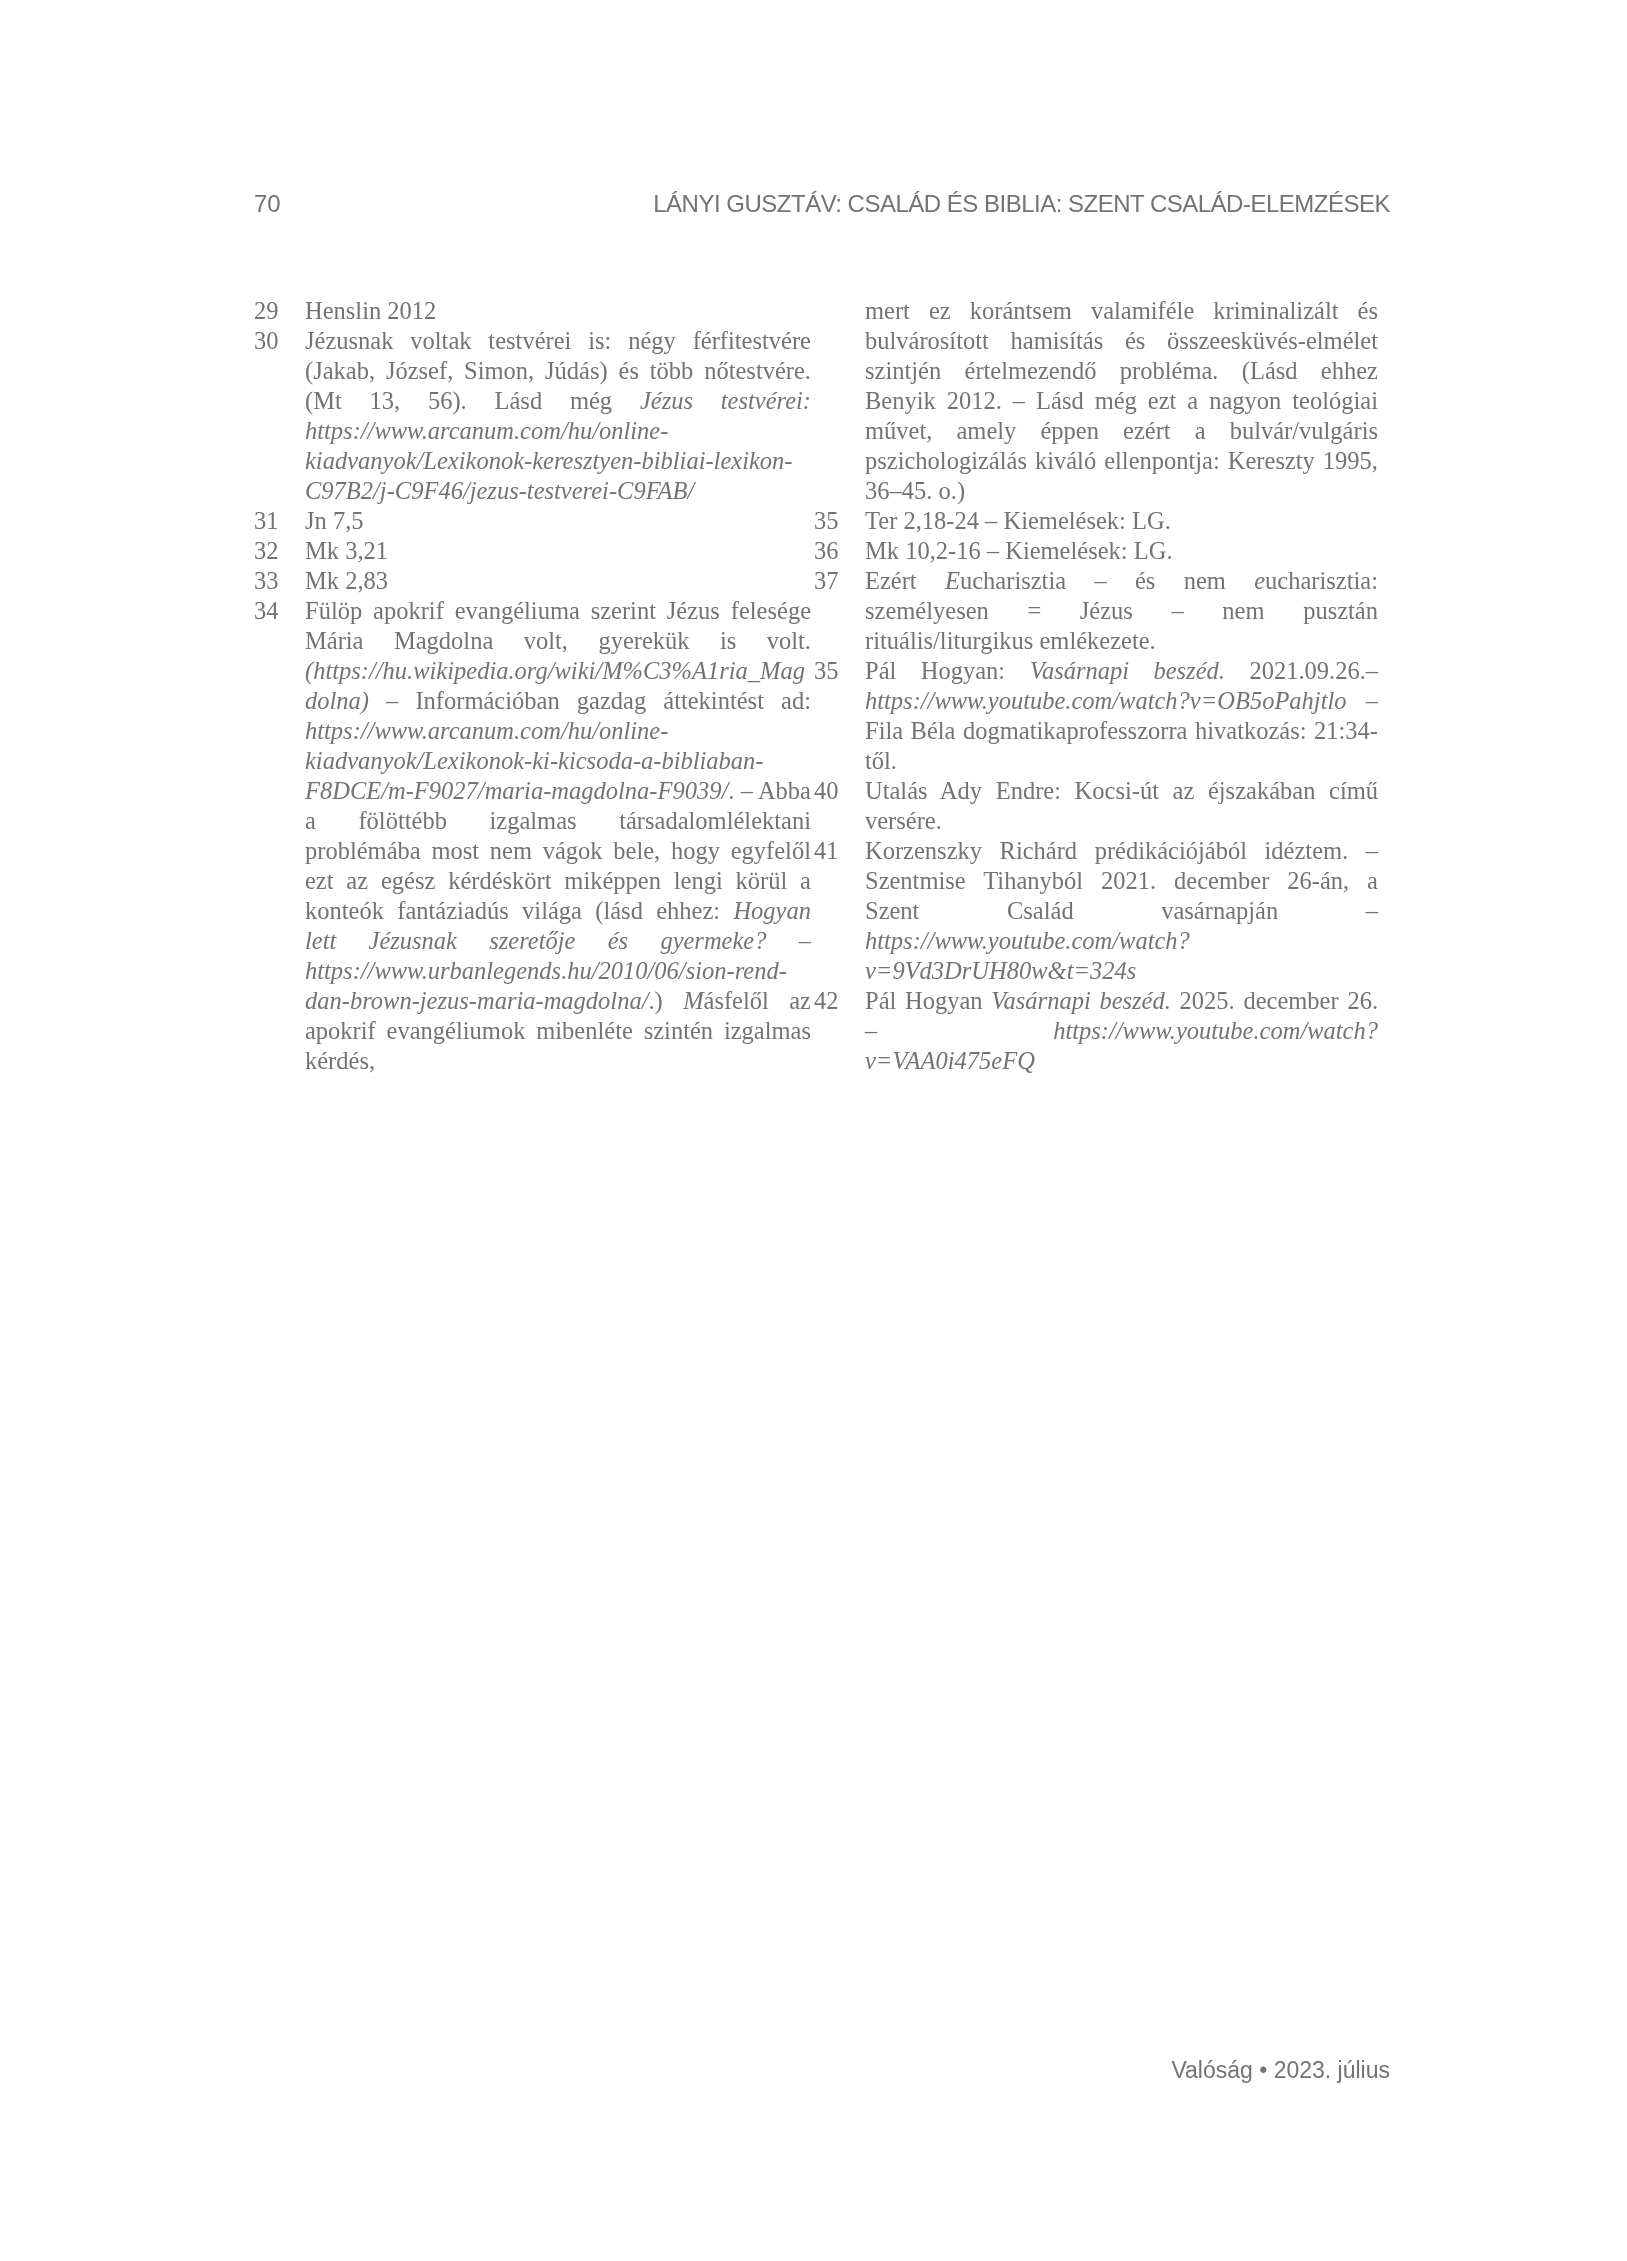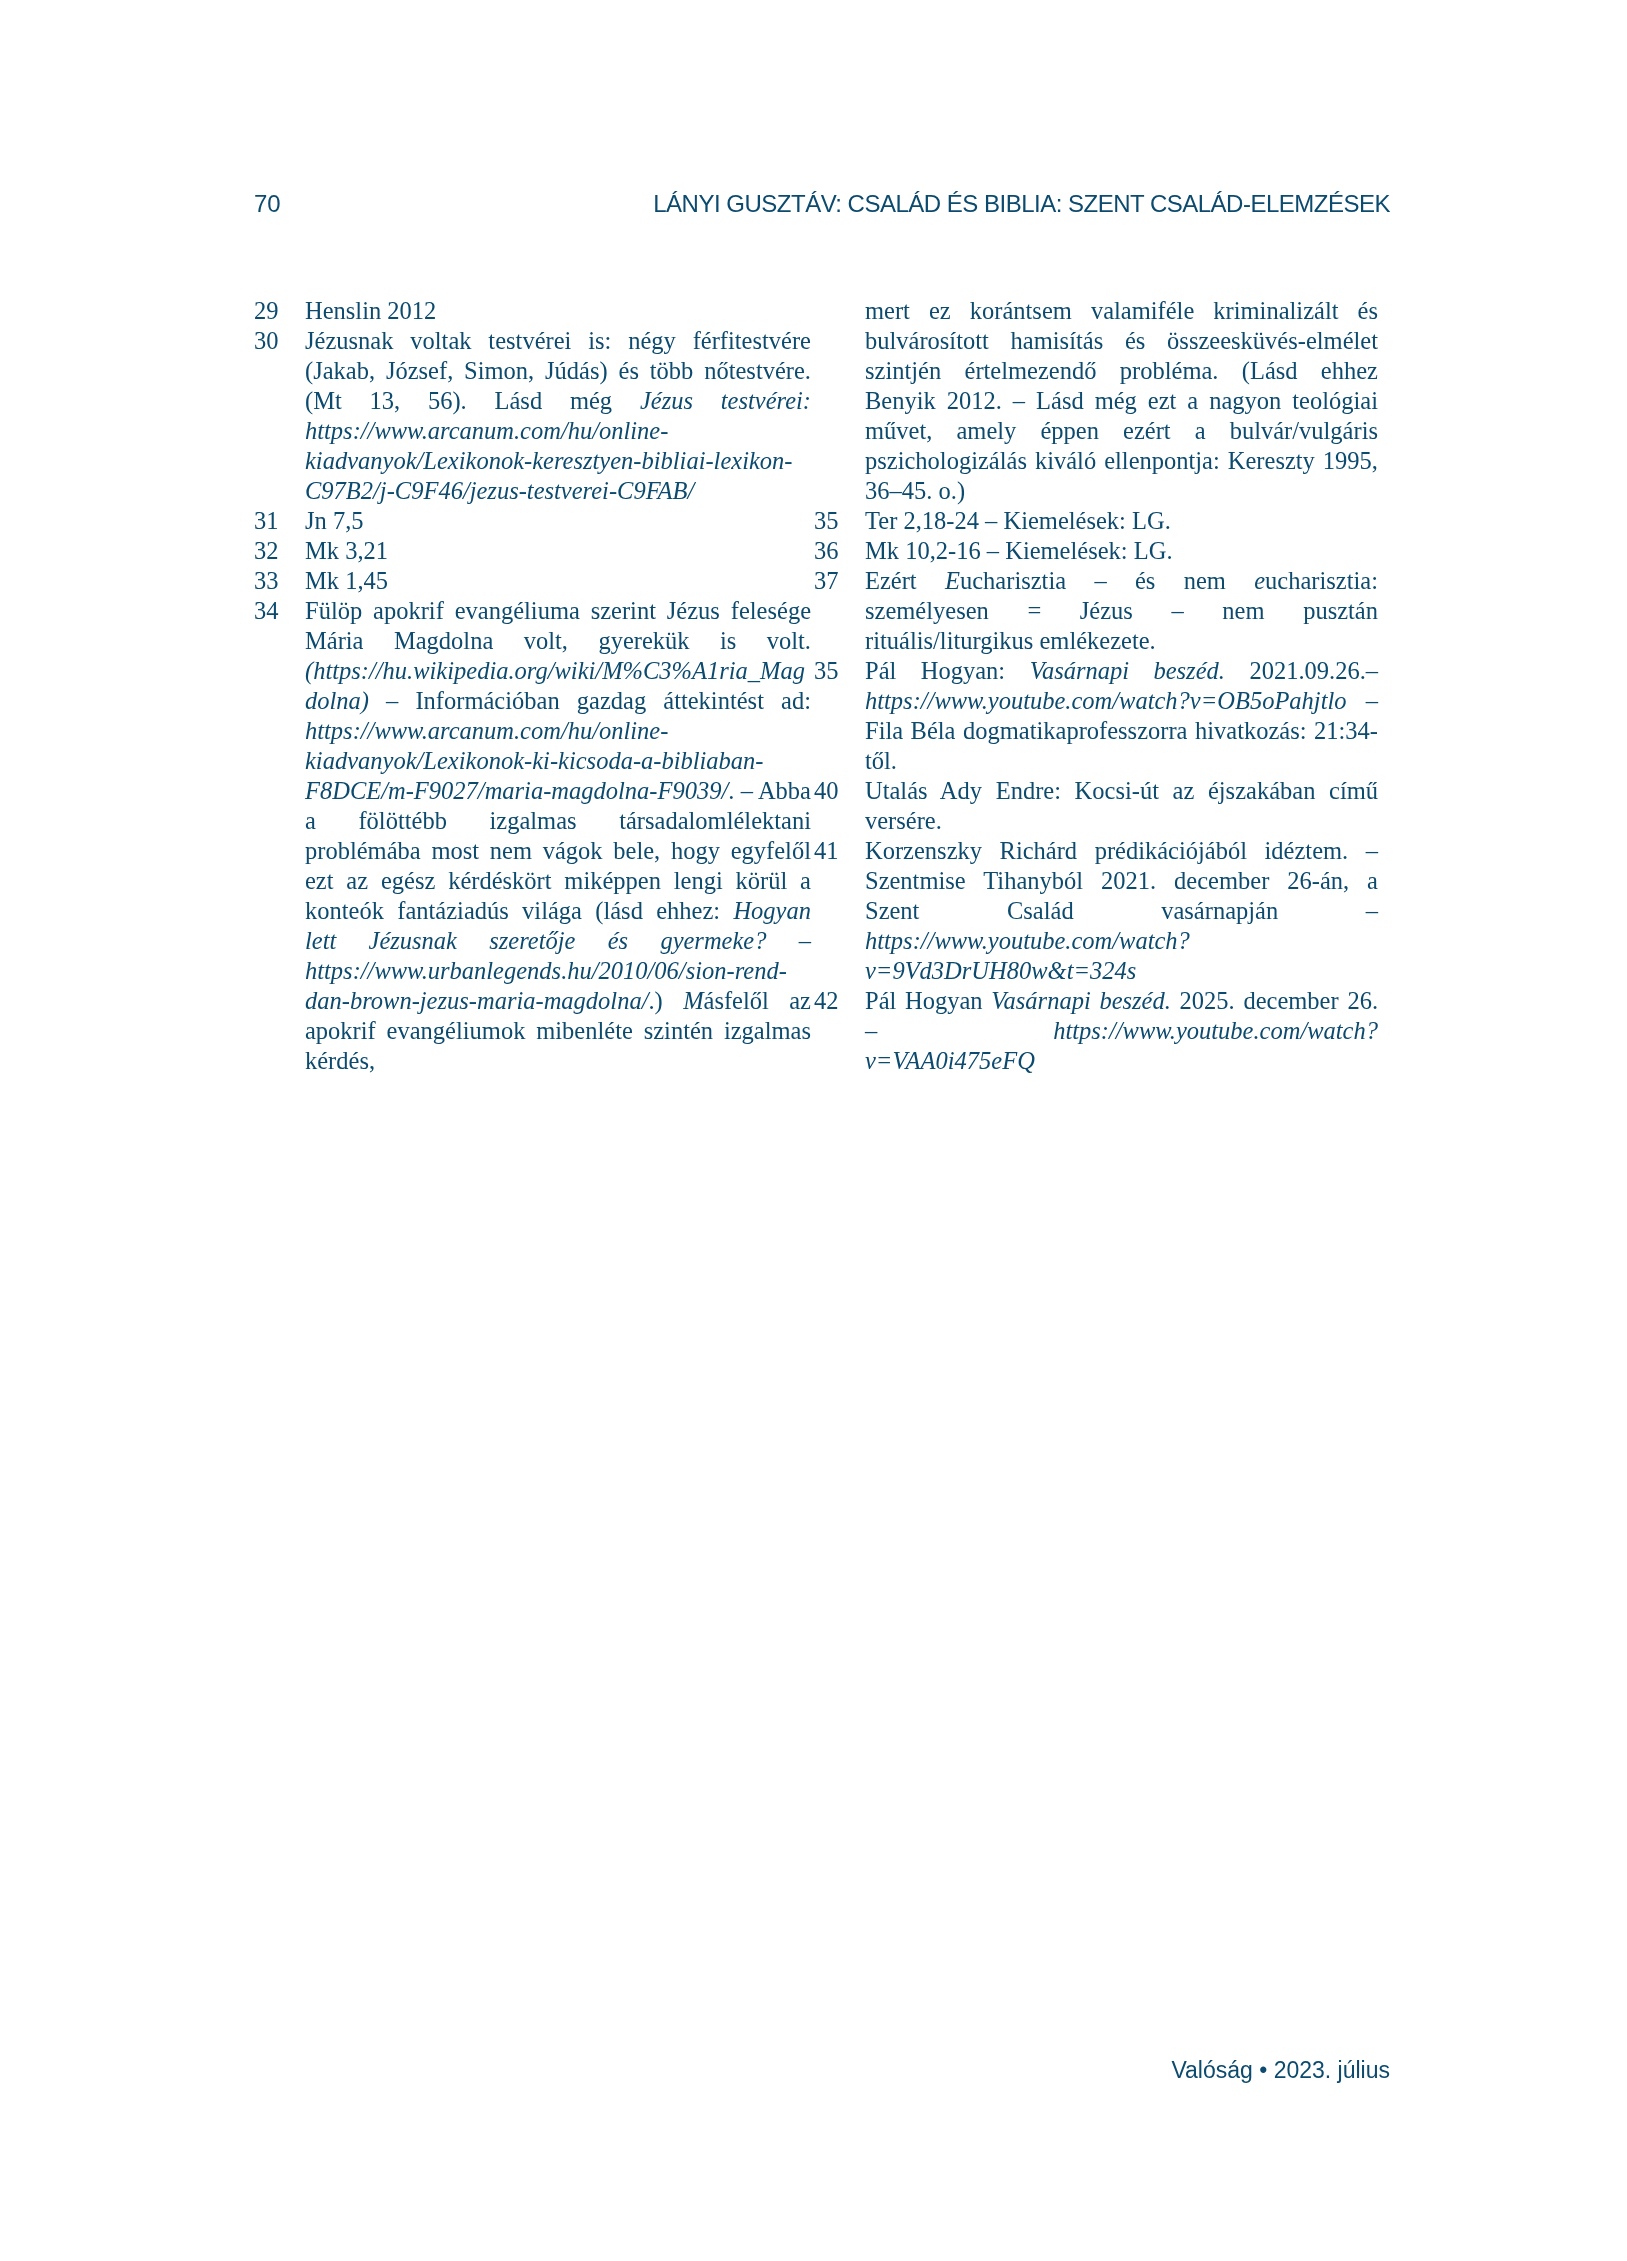--- a/index.html
+++ b/index.html
@@ -1,20 +1,20 @@
 <!DOCTYPE html>
 <html lang="hu" style="font-size:12.3px"><head>
 <meta charset="utf-8">
 <style>
   html,body { margin:0; padding:0; background:#e8e8e8; }
   .page {
     position:relative;
     width:1628px; height:2261px;
     background:#ffffff;
-    color:#0c4a6e;
+    color:#737373;
     margin:0 auto;
     overflow:hidden;
   }
   .header {
     position:absolute;
     top:189px; left:254px; width:1136px;
     display:flex; justify-content:space-between; align-items:flex-start;
     font-family:"Liberation Sans", sans-serif;
     font-size:24px; line-height:29px;
     white-space:nowrap;
@@ -53,21 +53,21 @@
     <span class="page-num">70</span>
     <span class="running-title">LÁNYI GUSZTÁV: CSALÁD ÉS BIBLIA: SZENT CSALÁD-ELEMZÉSEK</span>
   </div>
 
   <div class="columns">
     <div class="col left" id="col-left">
         <div class="note"><span class="note-num">29</span><span class="note-text"><span class="seg">Henslin 2012</span></span></div>
         <div class="note"><span class="note-num">30</span><span class="note-text"><span class="seg">Jézusnak voltak testvérei is: négy férfitestvére (Jakab, József, Simon, Júdás) és több nőtestvére. (Mt 13, 56). Lásd még </span><span class="seg italic">Jézus testvérei: https://www.arcanum.com/hu/online-kiadvanyok/Lexikonok-keresztyen-bibliai-lexikon-C97B2/j-C9F46/jezus-testverei-C9FAB/</span></span></div>
         <div class="note"><span class="note-num">31</span><span class="note-text"><span class="seg">Jn 7,5</span></span></div>
         <div class="note"><span class="note-num">32</span><span class="note-text"><span class="seg">Mk 3,21</span></span></div>
-        <div class="note"><span class="note-num">33</span><span class="note-text"><span class="seg">Mk 1,45</span></span></div>
+        <div class="note"><span class="note-num">33</span><span class="note-text"><span class="seg">Mk 2,83</span></span></div>
         <div class="note"><span class="note-num">34</span><span class="note-text"><span class="seg">Fülöp apokrif evangéliuma szerint Jézus felesége Mária Magdolna volt, gyerekük is volt. </span><span class="seg italic">(https://hu.wikipedia.org/wiki/M%C3%A1ria_Magdolna)</span><span class="seg"> – Információban gazdag áttekintést ad: </span><span class="seg italic">https://www.arcanum.com/hu/online-kiadvanyok/Lexikonok-ki-kicsoda-a-bibliaban-F8DCE/m-F9027/maria-magdolna-F9039/</span><span class="seg">. – Abba a fölöttébb izgalmas társadalomlélektani problémába most nem vágok bele, hogy egyfelől ezt az egész kérdéskört miképpen lengi körül a konteók fantáziadús világa (lásd ehhez: </span><span class="seg italic">Hogyan lett Jézusnak szeretője és gyermeke? – https://www.urbanlegends.hu/2010/06/sion-rend-dan-brown-jezus-maria-magdolna/</span><span class="seg">.) </span><span class="seg italic">M</span><span class="seg">ásfelől az apokrif evangéliumok mibenléte szintén izgalmas kérdés,</span></span></div>
       </div>
     <div class="col right" id="col-right">
         <div class="note"><span class="note-num"></span><span class="note-text"><span class="seg">mert ez korántsem valamiféle kriminalizált és bulvárosított hamisítás és összeesküvés-elmélet szintjén értelmezendő probléma. (Lásd ehhez Benyik 2012. – Lásd még ezt a nagyon teológiai művet, amely éppen ezért a bulvár/vulgáris pszichologizálás kiváló ellenpontja: Kereszty 1995, 36–45. o.)</span></span></div>
         <div class="note"><span class="note-num">35</span><span class="note-text"><span class="seg">Ter 2,18-24 – Kiemelések: LG.</span></span></div>
         <div class="note"><span class="note-num">36</span><span class="note-text"><span class="seg">Mk 10,2-16 – Kiemelések: LG.</span></span></div>
         <div class="note"><span class="note-num">37</span><span class="note-text"><span class="seg">Ezért </span><span class="seg italic">E</span><span class="seg">ucharisztia – és nem </span><span class="seg italic">e</span><span class="seg">ucharisztia: személyesen = Jézus – nem pusztán rituális/liturgikus emlékezete.</span></span></div>
         <div class="note"><span class="note-num">35</span><span class="note-text"><span class="seg">Pál Hogyan: </span><span class="seg italic">Vasárnapi beszéd.</span><span class="seg"> 2021.09.26.– </span><span class="seg italic">https://www.youtube.com/watch?v=OB5oPahjtlo</span><span class="seg"> – Fila Béla dogmatikaprofesszorra hivatkozás: 21:34-től.</span></span></div>
         <div class="note"><span class="note-num">40</span><span class="note-text"><span class="seg">Utalás Ady Endre: Kocsi-út az éjszakában című versére.</span></span></div>
         <div class="note"><span class="note-num">41</span><span class="note-text"><span class="seg">Korzenszky Richárd prédikációjából idéztem. – Szentmise Tihanyból 2021. december 26-án, a Szent Család vasárnapján – </span><span class="seg italic">https://www.youtube.com/watch?v=9Vd3DrUH80w&amp;t=324s</span></span></div>

